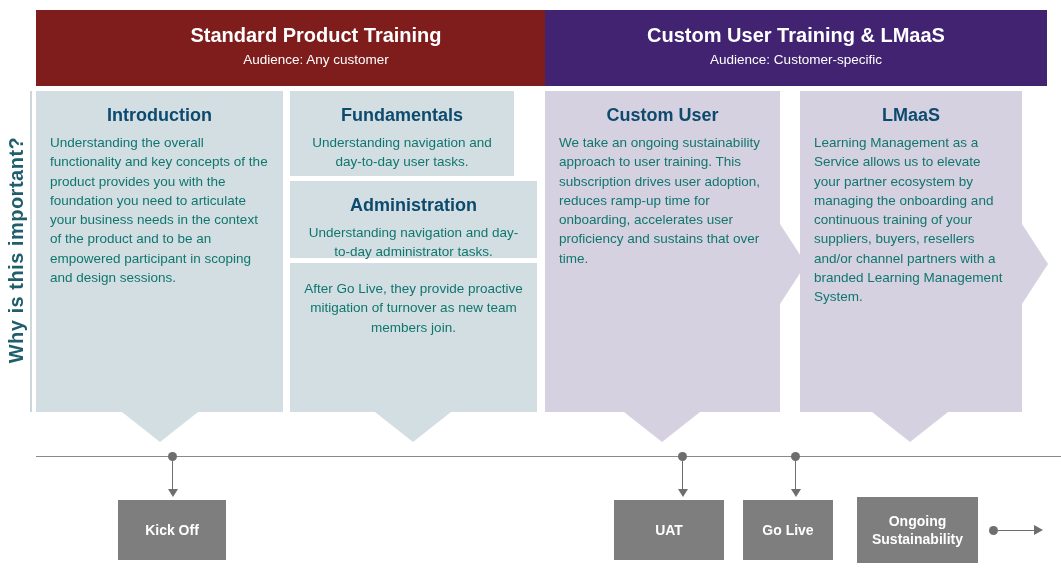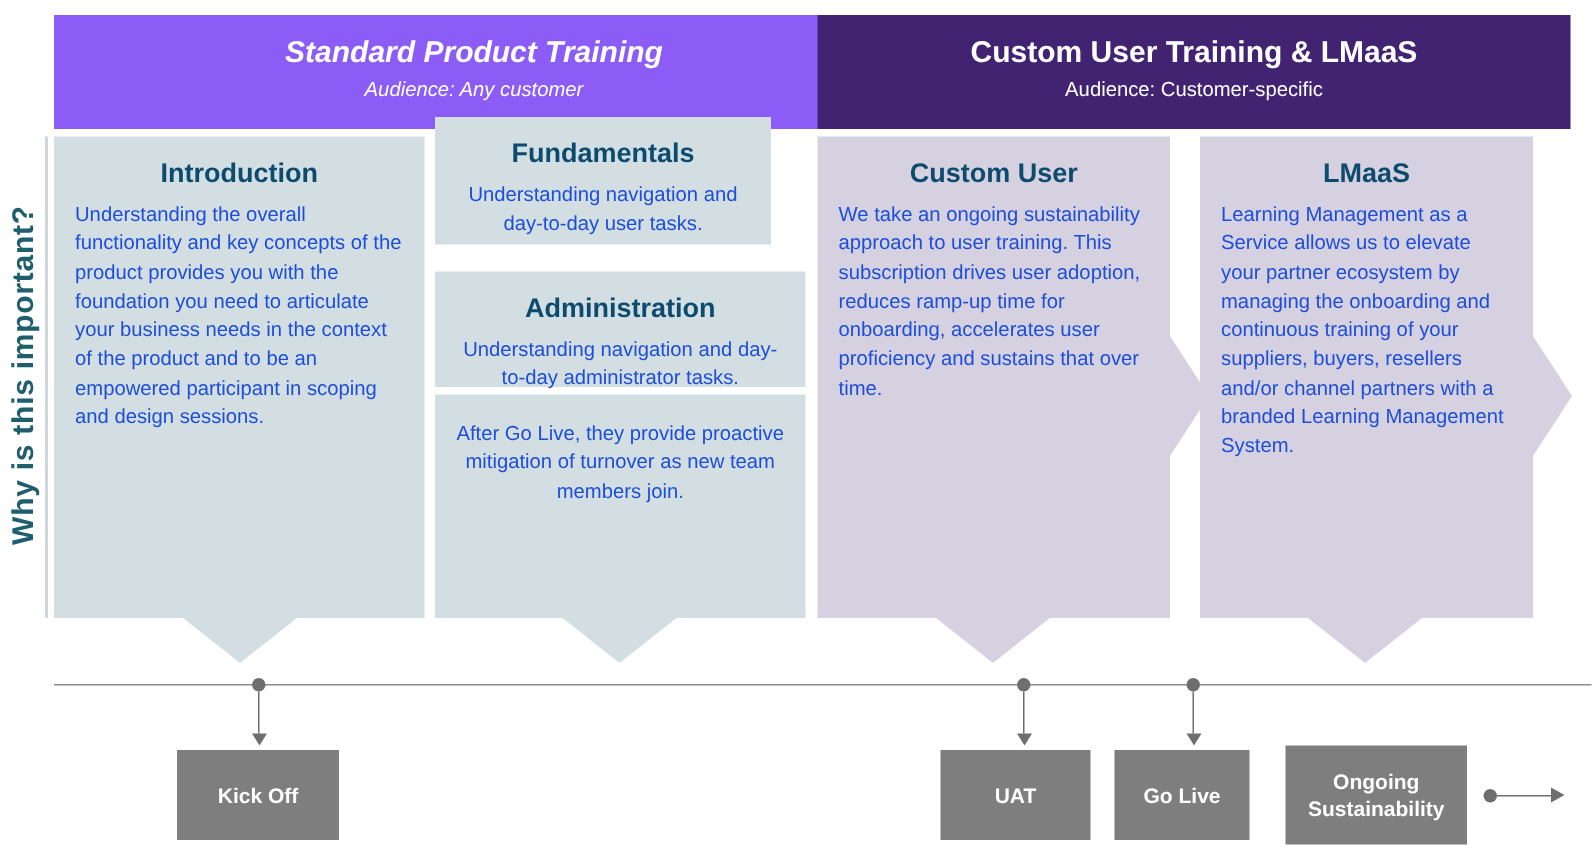--- a/index.html
+++ b/index.html
@@ -11,36 +11,36 @@
   .vlabel{
     position:absolute;left:-149px;top:235px;width:330px;height:30px;
     transform:rotate(-90deg);
     color:#1F5E6C;font-size:20px;font-weight:bold;text-align:center;line-height:30px;
     letter-spacing:0.5px;
   }
   .vline{position:absolute;left:30px;top:91px;width:2px;height:321px;background:#ccd7db;}
 
   
   .hdr{position:absolute;top:10px;height:76px;color:#ffffff;text-align:center;}
-  .hdr-teal{left:36px;width:560px;background:#8b5cf6;font-style:italic;}
+  .hdr-teal{left:36px;width:560px;background:#7f1d1d;}
   .hdr-purple{left:545px;width:502px;background:#412371;}
   .hdr .t{font-size:20px;font-weight:bold;margin-top:14px;}
   .hdr .s{font-size:13.5px;margin-top:5px;}
 
   
   .card{position:absolute;box-sizing:border-box;padding:10px 14px;}
   .card.blue{background:#D3DEE3;}
   .card.purple{background:#D6D1E0;}
   .card .ct{font-size:18px;font-weight:bold;color:#0c4a6e;text-align:center;margin:4px 0 7px 0;}
-  .card .cb{font-size:13.5px;color:#1d4ed8;line-height:1.43;}
+  .card .cb{font-size:13.5px;color:#0f766e;line-height:1.43;}
   .card .cb.center{text-align:center;}
   .card .cb p{margin:0 0 10px 0;}
 
   .card-intro{left:36px;top:91px;width:247px;height:321px;}
-  .card-fund{left:290px;top:78px;width:224px;height:85px;}
+  .card-fund{left:290px;top:91px;width:224px;height:85px;}
   .card-admin{left:290px;top:181px;width:247px;height:77px;}
   .card-impl{left:290px;top:263px;width:247px;height:149px;padding-top:16px;}
   .card-custom{left:545px;top:91px;width:235px;height:321px;}
   .card-lmaas{left:800px;top:91px;width:222px;height:321px;}
 
   
   .rarrow{position:absolute;top:224px;width:0;height:0;
     border-top:40px solid transparent;border-bottom:40px solid transparent;
     border-left:26px solid #D6D1E0;}
   .rarrow.a1{left:780px;}
@@ -71,21 +71,21 @@
     border-left:5px solid transparent;border-right:5px solid transparent;
     border-top:8px solid #6e6e6e;}
   .dhead.h1{left:168px;}
   .dhead.h2{left:678px;}
   .dhead.h3{left:791px;}
 
   .ms{position:absolute;top:500px;height:60px;background:#7E7E7E;color:#ffffff;
     font-size:14px;font-weight:bold;display:flex;align-items:center;justify-content:center;
     text-align:center;line-height:1.3;box-sizing:border-box;padding:0 6px;}
   .ms.m1{left:118px;width:108px;}
-  .ms.m2{left:627px;width:100px;}
+  .ms.m2{left:614px;width:110px;}
   .ms.m3{left:743px;width:90px;}
   .ms.m4{left:857px;top:497px;width:121px;height:66px;}
 
   .hconn{position:absolute;left:998px;top:530px;width:36px;height:1px;background:#6e6e6e;}
   .rhead{position:absolute;left:1034px;top:525px;width:0;height:0;
     border-top:5px solid transparent;border-bottom:5px solid transparent;
     border-left:9px solid #6e6e6e;}
 </style>
 </head>
 <body>

